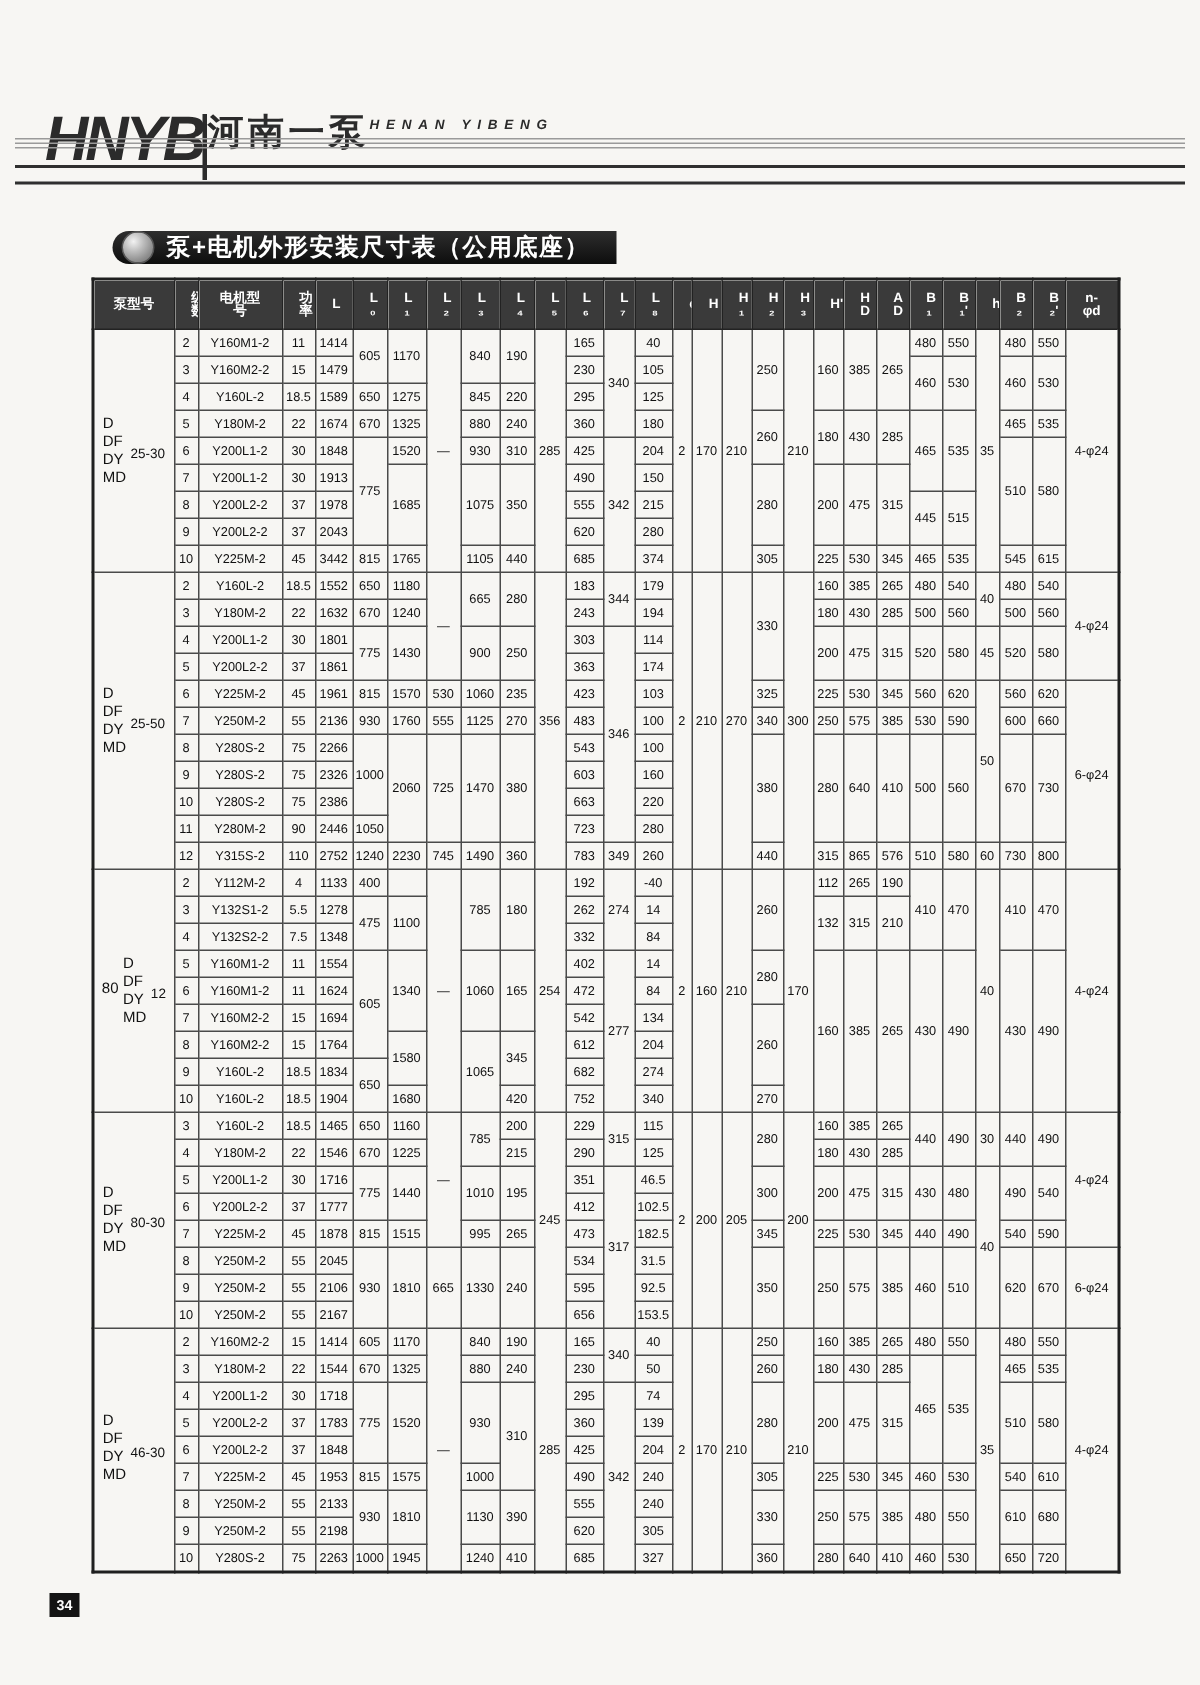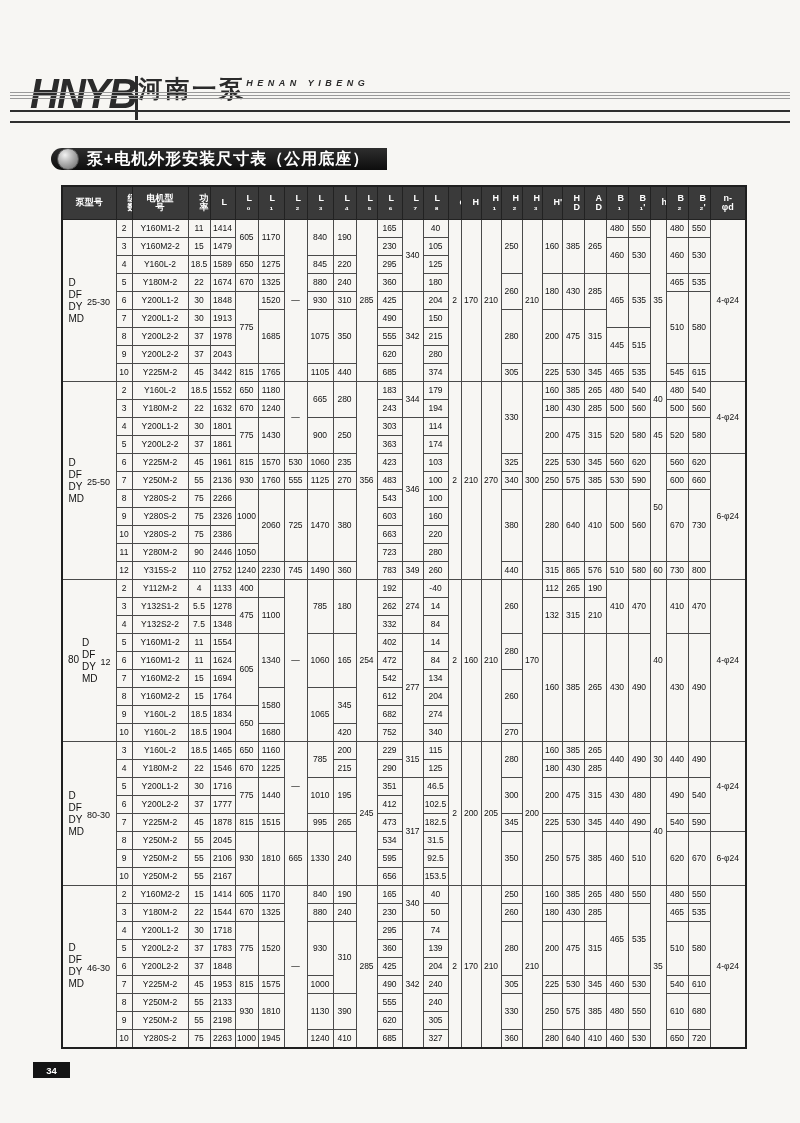--- a/index.html
+++ b/index.html
@@ -19,22 +19,22 @@
   .logo-cjk{display:flex;flex-direction:row;margin-top:2px;}
   .logo-cn{font-size:24px;font-weight:bold;color:#2b2b2b;letter-spacing:3px;line-height:1.1;}
   .logo-en{font-size:9px;font-weight:bold;color:#2b2b2b;letter-spacing:4.5px;margin-top:2px;font-style:italic;}
   
   .rules{position:absolute;left:10px;right:10px;top:92px;}
   .rule-thin{height:1px;background:#9a9a9a;margin-bottom:2px;}
   .rule-thick{height:2px;background:#2f2f2f;}
   .rule-gap{height:9px;}
   
   .title-bar{
-    position:absolute;left:51px;top:148px;width:685px;height:28px;
-    display:flex;align-items:flex-start;gap:24px;
+    position:absolute;left:75px;top:148px;width:685px;height:28px;
+    display:flex;align-items:flex-end;gap:24px;
   }
   .title-main{
     background:linear-gradient(180deg,#2e2e2e,#0d0d0d);
     color:#fff;display:flex;align-items:center;gap:8px;
     padding:0 18px 0 6px;border-radius:14px 0 0 14px;
     white-space:nowrap;
   }
   .title-sphere{
     width:20px;height:20px;border-radius:50%;flex:0 0 auto;
     background:radial-gradient(circle at 35% 30%,#f2f2f2 0%,#bdbdbd 35%,#8c8c8c 70%,#6f6f6f 100%);
@@ -61,21 +61,21 @@
   tbody td{background:transparent;color:#111;}
   td.pump-cell{font-size:10px;}
   .pump-label{display:flex;align-items:center;justify-content:center;gap:3px;}
   .pump-pre{font-size:10px;}
   .pump-lines{display:flex;flex-direction:column;align-items:flex-start;line-height:1.2;}
   .pump-lines div{font-size:10px;}
   .pump-code{font-size:9px;position:relative;top:2px;}
   table{border:2px solid #1f1f1f;}
   
   .page-no{
-    position:absolute;left:33px;top:1062px;width:37px;height:16px;
+    position:absolute;left:33px;top:1062px;width:20px;height:16px;
     background:#141414;color:#fff;font-size:9.5px;font-weight:bold;
     display:flex;align-items:center;justify-content:center;
   }
 </style>
 </head>
 <body>
 
 <div class="logo-row">
   <div class="logo-abbr">HNYB</div>
   <div class="logo-divider"></div>

